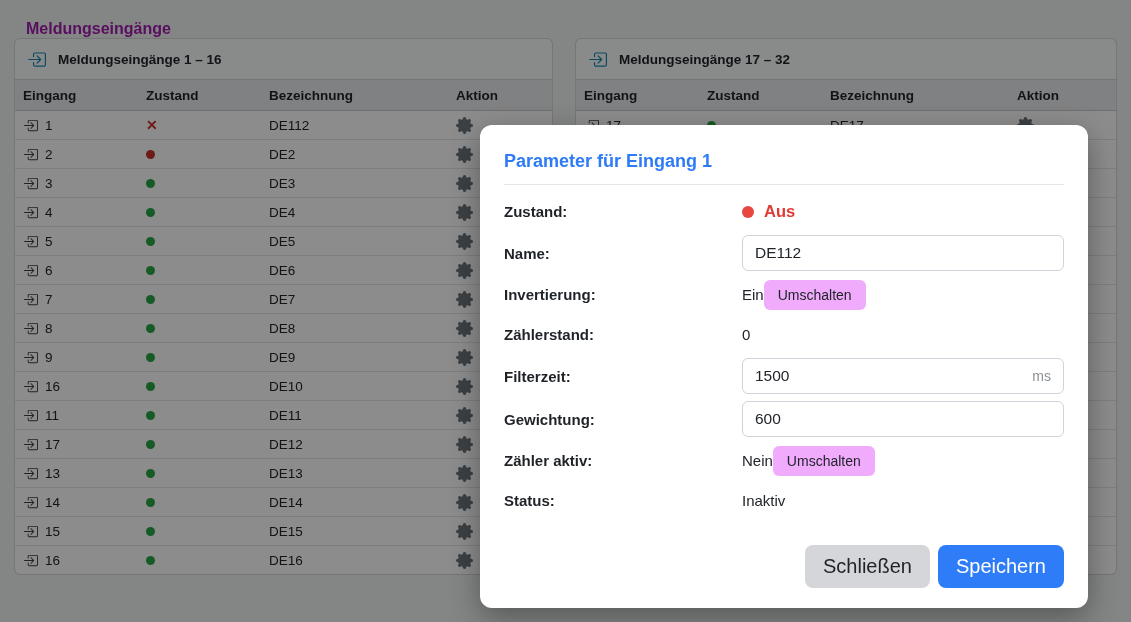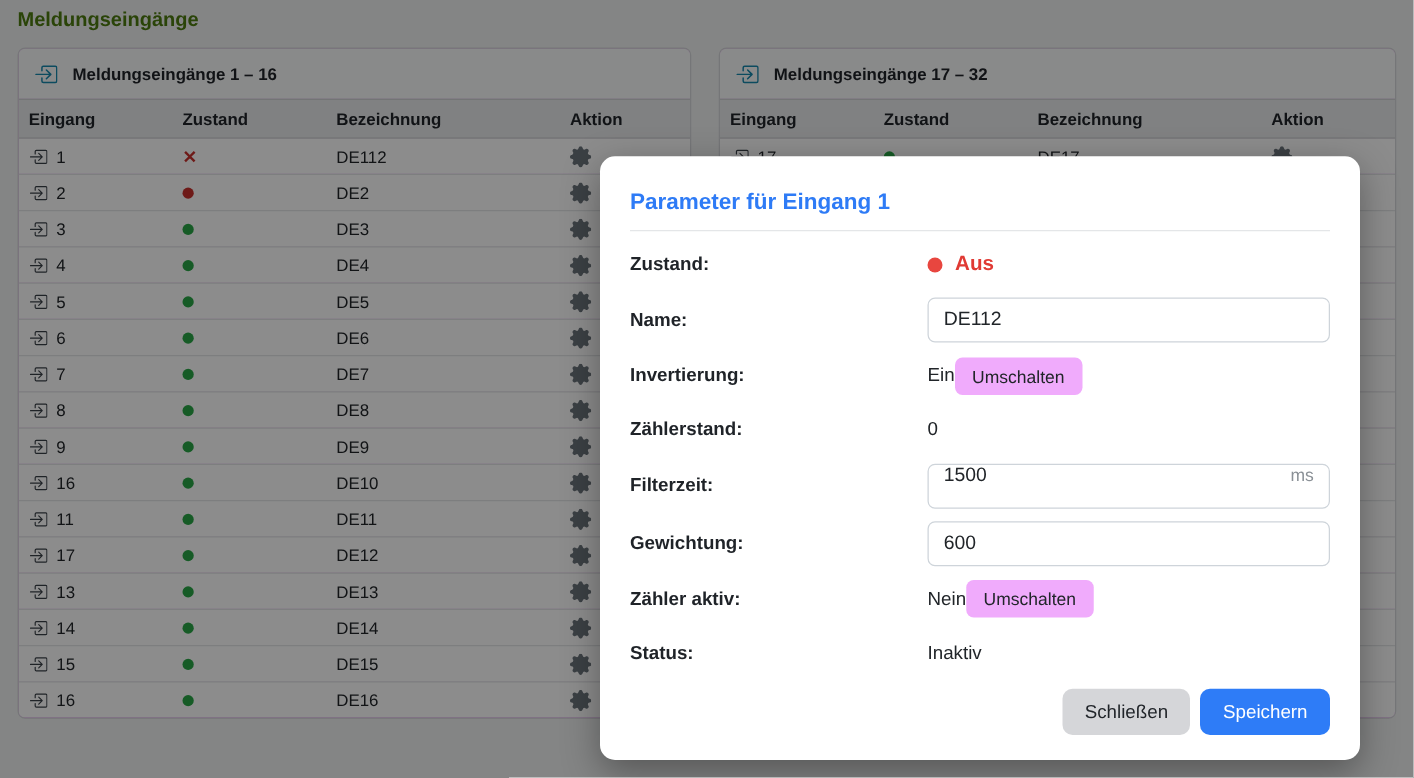--- a/index.html
+++ b/index.html
@@ -1,19 +1,19 @@
 <!DOCTYPE html>
 <html><head>
 <meta charset="utf-8">
 <style>
   html,body{margin:0;padding:0;}
   body{font-family:"Liberation Sans", sans-serif; background:#f1f2f3;}
   .page{position:relative; width:1131px; height:622px; background:#f1f2f3; overflow:hidden;}
 
-  .page-title{position:absolute; left:14px; top:8px; margin:0; font-size:16px; font-weight:bold; color:#4d7c0f;}
+  .page-title{position:absolute; left:14px; top:8px; margin:12px; font-size:16px; font-weight:bold; color:#a21caf;}
 
   
   .card{position:absolute; top:38px; background:#f0abfc; border:1px solid #d6d8da; border-radius:6px; overflow:hidden; box-sizing:border-box; height:537px;}
   .card-left{left:14px; width:539px;}
   .card-right{left:575px; width:542px;}
   .card-header{display:flex; align-items:center; gap:12px; height:40px; padding:0 12px; background:#fafbfc; box-sizing:border-box;}
   .card-header .hicon{width:19px; height:19px; color:#1789ad; display:inline-flex;}
   .card-header .hicon svg{width:100%; height:100%;}
   .card-title{font-size:13.5px; font-weight:bold; color:#1f2328;}
 
@@ -38,27 +38,27 @@
   .modal-title{margin:0; font-size:18px; font-weight:bold; color:#2e7bf6; padding:6px 0 12px 0;}
   .modal-divider{border:none; border-top:1px solid #e4e6e8; margin:0 0 10px 0;}
   .modal-fields{flex:1; display:flex; flex-direction:column; justify-content:space-between; margin-bottom:12px;}
   .field-row{display:grid; grid-template-columns:238px 1fr; align-items:center; min-height:33px;}
   .field-label{font-size:15px; font-weight:bold; color:#1f2328;}
   .field-value{font-size:15px; color:#212529; display:flex; align-items:center;}
   .value-with-btn{}
   .state-value{gap:10px; font-weight:bold; color:#e03a34; font-size:16.5px;}
 
   .text-input{width:100%; box-sizing:border-box; height:36px; border:1px solid #ced4da; border-radius:6px; font-size:15.5px; color:#212529; padding:0 12px; font-family:"Liberation Sans", sans-serif; background:#fff;}
-  .input-group{display:flex; align-items:flex-start; width:100%; box-sizing:border-box; height:36px; border:1px solid #ced4da; border-radius:6px; background:#fff; padding:0 12px;}
+  .input-group{display:flex; align-items:center; width:100%; box-sizing:border-box; height:36px; border:1px solid #ced4da; border-radius:6px; background:#fff; padding:0 12px;}
   .input-group input{flex:1; border:none; outline:none; font-size:15.5px; color:#212529; font-family:"Liberation Sans", sans-serif; min-width:0; padding:0;}
   .unit{font-size:14px; color:#8a9096; flex:0 0 auto;}
 
   .toggle-btn{background:#f0abfc; color:#212529; border:none; border-radius:6px; font-size:14px; padding:7px 14px; cursor:pointer; font-family:"Liberation Sans", sans-serif;}
   .modal-footer{display:flex; justify-content:flex-end; gap:8px;}
-  .btn{border:none; border-radius:8px; font-size:15px; padding:10px 18px; cursor:pointer; font-family:"Liberation Sans", sans-serif;}
+  .btn{border:none; border-radius:8px; font-size:20px; padding:10px 18px; cursor:pointer; font-family:"Liberation Sans", sans-serif;margin-top:16px;}
   .btn-secondary{background:#d5d6d9; color:#1f2328;}
   .btn-primary{background:#2e7cf7; color:#ffffff;}
 </style>
 </head>
 <body>
 
 <div class="page">
 
   <h1 class="page-title">Meldungseingänge</h1>
 

